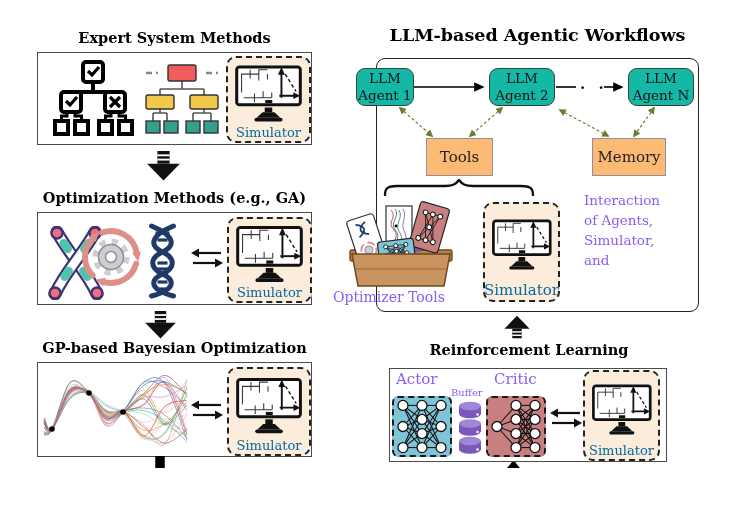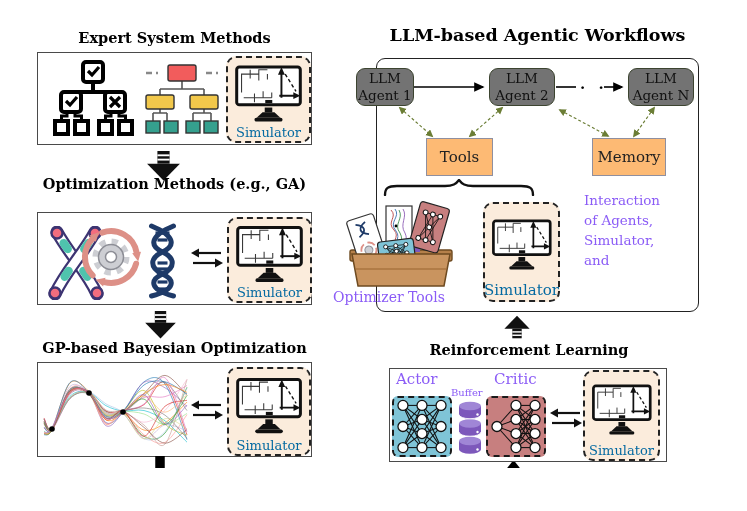--- a/index.html
+++ b/index.html
@@ -4,21 +4,21 @@
 <style>
   html,body{margin:0;padding:0;background:#fff;}
   #stage{position:relative;width:747px;height:468px;background:#fff;overflow:hidden;
          font-family:"DejaVu Serif","Liberation Serif",serif;color:#111;}
   .abs{position:absolute;box-sizing:border-box;}
   .panel{border:1.6px solid #4a4a4a;background:#fff;}
   .rpanel{border:1.6px solid #222;background:#fff;border-radius:9px;}
   .title{font-weight:700;text-align:center;white-space:nowrap;color:#000;}
   .t-sm{font-size:14.5px;line-height:20px;}
   .t-lg{font-size:17.5px;line-height:24px;}
-  .agent{background:#737373;border:1.7px solid #3c4430;border-radius:9px;text-align:center;
+  .agent{background:#14b8a6;border:1.7px solid #3c4430;border-radius:9px;text-align:center;
          font-size:13.5px;line-height:17px;padding-top:1px;color:#111;}
   .pbox{background:#fdba74;border:1px solid #8f8f9f;display:flex;align-items:center;
         justify-content:center;font-size:15px;color:#222;}
   .sim{border:2px dashed #222;border-radius:10px;background:#fbecdc;display:flex;
        flex-direction:column;align-items:center;justify-content:flex-end;padding:4px 3px 1px;}
   .sim-monitor{width:92%;flex:1 1 auto;min-height:0;}
   .sim-label{font-size:13px;line-height:15px;white-space:nowrap;color:#0369a1;}
   .sim-label.lg{font-size:15px;line-height:18px;}
   .nnbox{border:2px dashed #1a1a1a;border-radius:6px;}
   .nn-teal{background:#7fc4d7;}
@@ -100,21 +100,21 @@
     <svg class="sim-monitor" viewBox="0 0 64 54">
         <use href="#sym-sim"></use>
       </svg>
     <div class="sim-label">Simulator</div>
   </div>
 
   <svg class="abs" style="left:146px;top:151px" width="35" height="30" viewBox="0 0 36 32">
       <use href="#sym-arrow"></use>
     </svg>
 
-  <div class="abs title t-sm" style="left:37px;top:174px;width:275px">Optimization Methods (e.g., GA)</div>
+  <div class="abs title t-sm" style="left:37px;top:188px;width:275px">Optimization Methods (e.g., GA)</div>
 
   <div class="abs panel" style="left:37px;top:212px;width:275px;height:93px">
     <svg class="abs" style="left:5px;top:13px" width="66" height="74" viewBox="0 0 66 74">
       <g fill="none" stroke-linecap="round">
         <path d="M14,6 C26,28 44,46 54,68" stroke="#3d3472" stroke-width="13"></path>
         <path d="M14,6 C26,28 44,46 54,68" stroke="#fff" stroke-width="8.5"></path>
         <path d="M14,6 C26,28 44,46 54,68" stroke="#4fc3ad" stroke-width="8.5" stroke-dasharray="7 27" stroke-dashoffset="-13"></path>
         <path d="M52,6 C40,28 22,46 12,68" stroke="#3d3472" stroke-width="13"></path>
         <path d="M52,6 C40,28 22,46 12,68" stroke="#fff" stroke-width="8.5"></path>
         <path d="M52,6 C40,28 22,46 12,68" stroke="#4fc3ad" stroke-width="8.5" stroke-dasharray="7 27" stroke-dashoffset="-13"></path>

